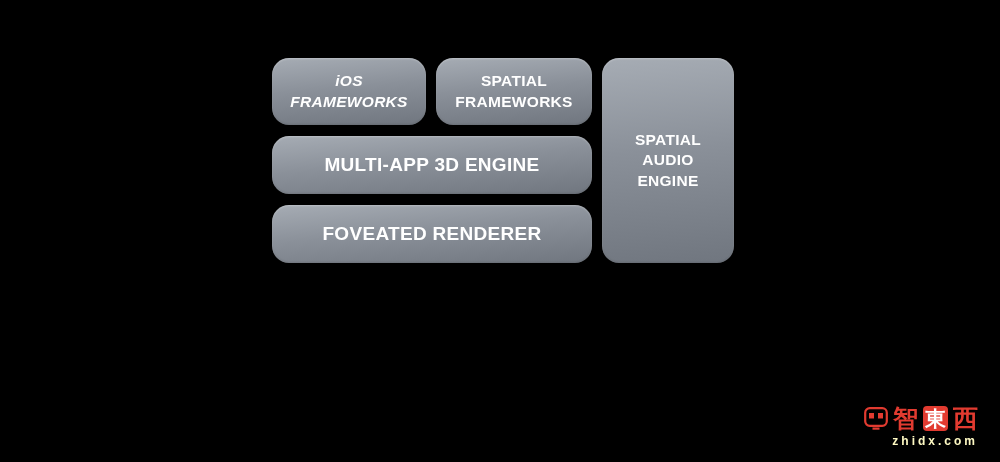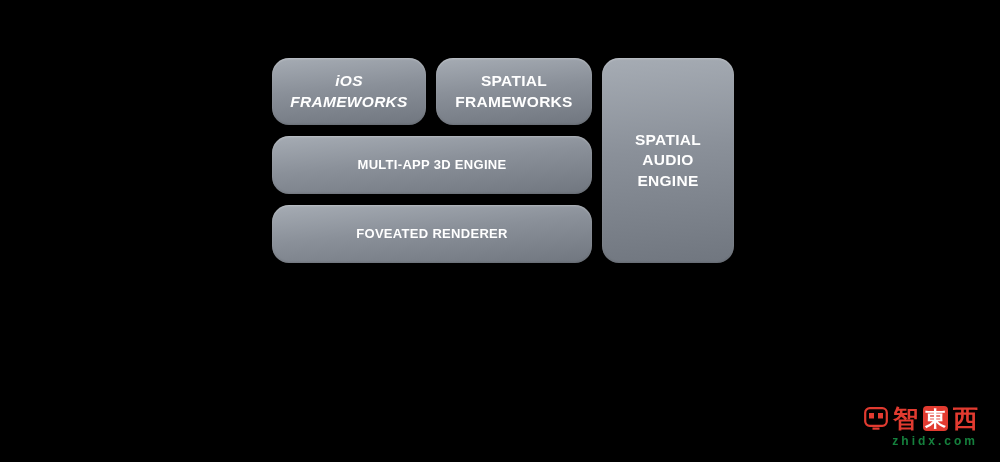--- a/index.html
+++ b/index.html
@@ -32,21 +32,21 @@
     align-items: center;
     justify-content: center;
     text-align: center;
     color: #ffffff;
     font-weight: 700;
     letter-spacing: 0.3px;
     box-shadow: inset 0 1px 2px rgba(255,255,255,0.28), inset 0 -1px 2px rgba(0,0,0,0.12);
   }
   .block .label {
     white-space: pre-line;
-    font-size: 13px;
+    font-size: 19px;
     line-height: 1.32;
   }
   .block.small .label {
     font-size: 15.5px;
   }
   .pos-ios       { grid-column: 1; grid-row: 1; font-style: italic; }
   .pos-spatialfw { grid-column: 2; grid-row: 1; }
   .pos-audio     { grid-column: 3; grid-row: 1 / span 3; }
   .pos-engine3d  { grid-column: 1 / span 2; grid-row: 2; }
   .pos-foveated  { grid-column: 1 / span 2; grid-row: 3; }
@@ -76,21 +76,21 @@
     color: #ffffff;
     background: #e23b30;
     font-size: 21px;
     font-weight: 700;
     line-height: 1;
     padding: 2px 2px;
     border-radius: 4px;
   }
   .wm-site {
     margin-top: 3px;
-    color: #15803d;
+    color: #fef9c3;
     font-size: 12px;
     font-weight: 700;
     letter-spacing: 3px;
   }
 </style>
 </head>
 <body>
 
 <div class="stack">
 

